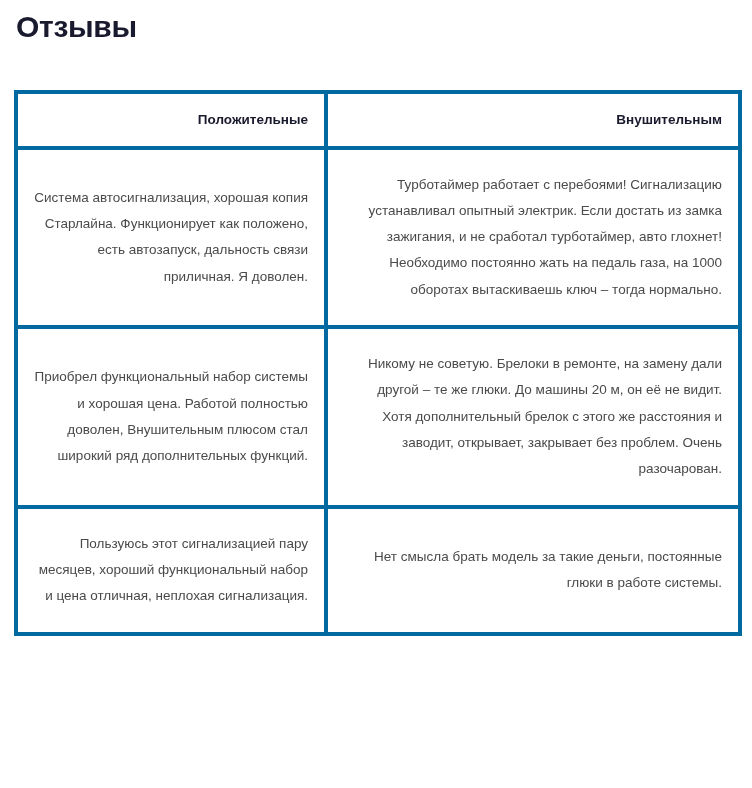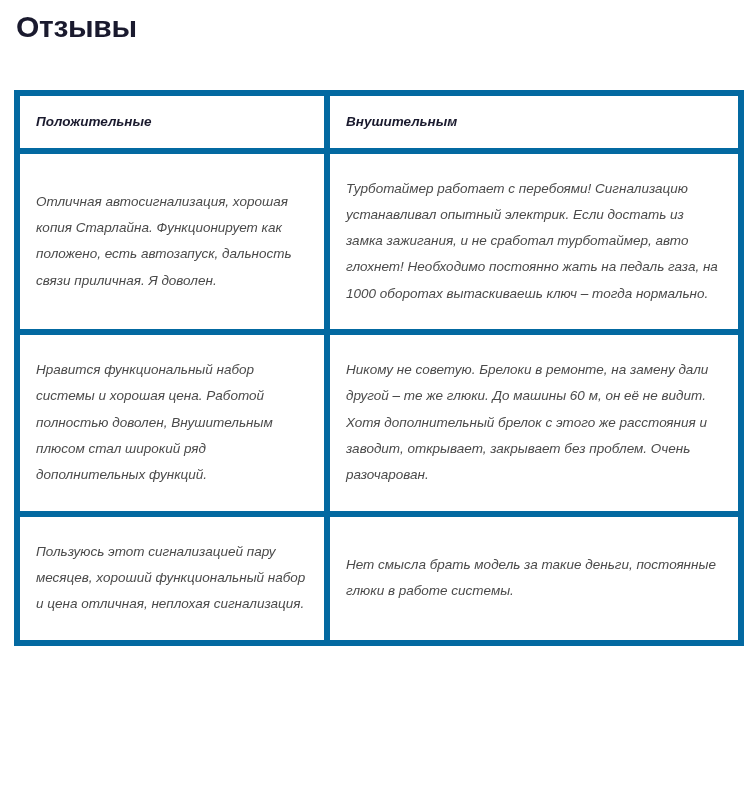--- a/index.html
+++ b/index.html
@@ -31,24 +31,23 @@
   .table-wrap {
     margin-top: 44px;
   }
   table.reviews {
     border-collapse: collapse;
     width: 724px;
     table-layout: fixed;
   }
   table.reviews th,
   table.reviews td {
-    border: 6px solid #0369a1;
+    border: 4px solid #0369a1;
     vertical-align: middle;
-    text-align: left;
-    font-style: italic;
+    text-align: right;
   }
   table.reviews th {
     padding: 14px 16px;
     font-size: 13.5px;
     font-weight: bold;
     color: #1a1a2e;
     background: #ffffff;
     height: 24px;
   }
   table.reviews td {
@@ -73,26 +72,26 @@
         <col class="col-neg">
       </colgroup>
       <thead>
         <tr>
           <th>Положительные</th>
           <th>Внушительным</th>
         </tr>
       </thead>
       <tbody>
         <tr>
-          <td>Отличная автосигнализация, хорошая копия Старлайна. Функционирует как положено, есть автозапуск, дальность связи приличная. Я доволен.</td>
+          <td>Система автосигнализация, хорошая копия Старлайна. Функционирует как положено, есть автозапуск, дальность связи приличная. Я доволен.</td>
           <td>Турботаймер работает с перебоями! Сигнализацию устанавливал опытный электрик. Если достать из замка зажигания, и не сработал турботаймер, авто глохнет! Необходимо постоянно жать на педаль газа, на 1000 оборотах вытаскиваешь ключ – тогда нормально.</td>
         </tr>
         <tr>
-          <td>Нравится функциональный набор системы и хорошая цена. Работой полностью доволен, Внушительным плюсом стал широкий ряд дополнительных функций.</td>
-          <td>Никому не советую. Брелоки в ремонте, на замену дали другой – те же глюки. До машины 60 м, он её не видит. Хотя дополнительный брелок с этого же расстояния и заводит, открывает, закрывает без проблем. Очень разочарован.</td>
+          <td>Приобрел функциональный набор системы и хорошая цена. Работой полностью доволен, Внушительным плюсом стал широкий ряд дополнительных функций.</td>
+          <td>Никому не советую. Брелоки в ремонте, на замену дали другой – те же глюки. До машины 20 м, он её не видит. Хотя дополнительный брелок с этого же расстояния и заводит, открывает, закрывает без проблем. Очень разочарован.</td>
         </tr>
         <tr>
           <td>Пользуюсь этот сигнализацией пару месяцев, хороший функциональный набор и цена отличная, неплохая сигнализация.</td>
           <td>Нет смысла брать модель за такие деньги, постоянные глюки в работе системы.</td>
         </tr>
       </tbody>
     </table>
   </div>
 </div>
 

